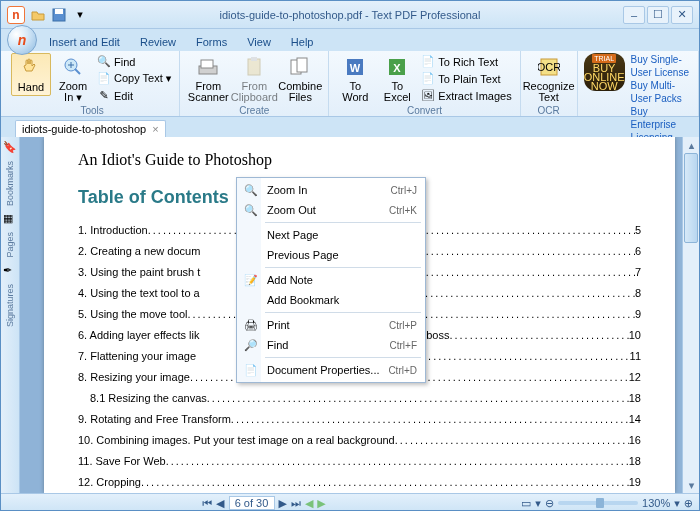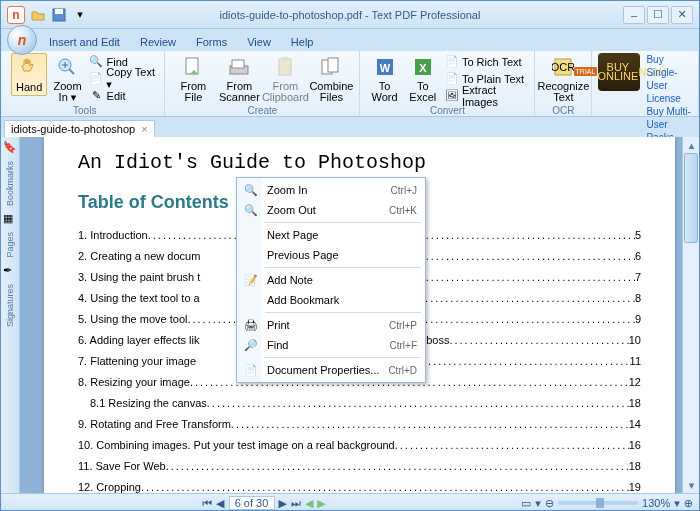--- a/index.html
+++ b/index.html
@@ -20,32 +20,32 @@
 .group{border-right:1px solid #c5dbef;padding:2px 6px 0 6px;display:flex;flex-direction:column;align-items:center}
 .grow{display:flex;gap:2px;align-items:flex-start}
 .big{display:flex;flex-direction:column;align-items:center;width:40px;padding:2px 0;border-radius:2px;text-align:center;line-height:11px}
 .big.small{width:44px}
 .ico{width:24px;height:24px;display:flex;align-items:center;justify-content:center;margin-bottom:2px}
 .glabel{font-size:10px;color:#5a7a9e;margin-top:auto;text-align:center;padding-bottom:2px}
 .sm{display:flex;align-items:center;gap:3px;padding:1px 2px;height:17px}
 .sm .si{width:14px;height:14px;display:flex;align-items:center;justify-content:center}
 .col{display:flex;flex-direction:column;gap:0}
 .lnk{color:#1a5ec0;font-size:10px;line-height:13px;cursor:default}
-.trial{background:linear-gradient(#4a3815,#2a1e0a);color:#ffd966;width:42px;height:38px;font-size:8px;text-align:center;border-radius:4px;display:flex;flex-direction:row;align-items:center;justify-content:center;line-height:9px}
+.trial{background:linear-gradient(#4a3815,#2a1e0a);color:#ffd966;width:42px;height:38px;font-size:8px;text-align:center;border-radius:12px;display:flex;flex-direction:column;align-items:center;justify-content:center;line-height:9px}
 .trial .t{background:#d46a1a;color:#fff;font-size:7px;padding:0 2px;border-radius:1px;margin-bottom:1px}
-.doctab{height:20px;background:#cde4f6;display:flex;align-items:flex-end;padding-left:3px}
+.doctab{height:20px;background:#cde4f6;display:flex;align-items:flex-end;padding-left:14px}
 .dtab{background:#fff;border:1px solid #a9c8e6;border-bottom:none;padding:2px 6px;border-top-left-radius:2px;border-top-right-radius:2px;display:flex;align-items:center;gap:6px;font-size:10px}
 .dtab .x{color:#888;cursor:default}
 .workspace{display:flex;height:356px;background:#8fb3d7}
 .sidebar{width:19px;background:linear-gradient(90deg,#e3effa,#cde4f6);border-right:1px solid #a9c8e6;display:flex;flex-direction:column;align-items:center;padding-top:4px;gap:2px}
 .stab{writing-mode:vertical-rl;transform:rotate(180deg);font-size:9px;color:#5a7a9e;padding:4px 2px;cursor:default}
 .sic{width:14px;height:14px}
 .viewer{flex:1;background:#8fb3d7;padding:0 6px;overflow:hidden;position:relative}
 .page{background:#fff;margin:0 18px;padding:14px 34px 0 34px;height:100%;box-shadow:0 0 4px rgba(0,0,0,0.3)}
-.h1{font-size:20px;font-family:Liberation Mono, monospace;margin-bottom:18px}
+.h1{font-size:16px;font-family:Liberation Serif, serif;margin-bottom:18px}
 .h2{font-size:18px;color:#2a7a88;font-weight:bold;margin-bottom:12px;font-family:Arial}
 .toc{font-size:12.5px;font-family:Arial;line-height:21px}
 .tocrow{display:flex;white-space:nowrap}
 .tocrow.sub{padding-left:12px}
 .dots{flex:1;overflow:hidden;letter-spacing:2px}
 .scroll{position:absolute;right:0;top:0;bottom:0;width:17px;background:#e3effa;border-left:1px solid #a9c8e6}
 .scrollt{position:absolute;top:16px;left:1px;right:1px;height:90px;background:linear-gradient(90deg,#d6e9f8,#b8d6f0);border:1px solid #8cb4d8;border-radius:2px}
 .sar{width:17px;height:16px;display:flex;align-items:center;justify-content:center;color:#5a7a9e;position:absolute;left:0}
 .status{height:19px;background:linear-gradient(#e3f0fb,#cde4f6);border-top:1px solid #a9c8e6;display:flex;align-items:center;font-size:10px;color:#335a8a;padding:0 6px}
 .status .nav{margin:0 auto;display:flex;align-items:center;gap:4px}
@@ -134,29 +134,20 @@
       </div>
     </div>
     <div class="glabel">Tools</div>
   </div>
 
   <div class="group">
     <div class="grow">
       <div class="big small">
           <div class="ico">
             <svg width="22" height="22">
-              <rect x="4" y="2" width="12" height="16" fill="#fff" stroke="#888"></rect>
-              <path d="M8 18l4-4 4 4" fill="#7ac27a"></path>
-            </svg>
-          </div>
-          <span>From File</span>
-        </div>
-      <div class="big small">
-          <div class="ico">
-            <svg width="22" height="22">
               <rect x="2" y="10" width="18" height="8" fill="#d0d0d0" stroke="#888"></rect>
               <rect x="4" y="4" width="12" height="8" fill="#fff" stroke="#888"></rect>
             </svg>
           </div>
           <span>From Scanner</span>
         </div>
       <div class="big small" style="opacity:.5">
           <div class="ico">
             <svg width="22" height="22">
               <rect x="5" y="3" width="12" height="16" fill="#e8d8a8" stroke="#b0a070"></rect>

